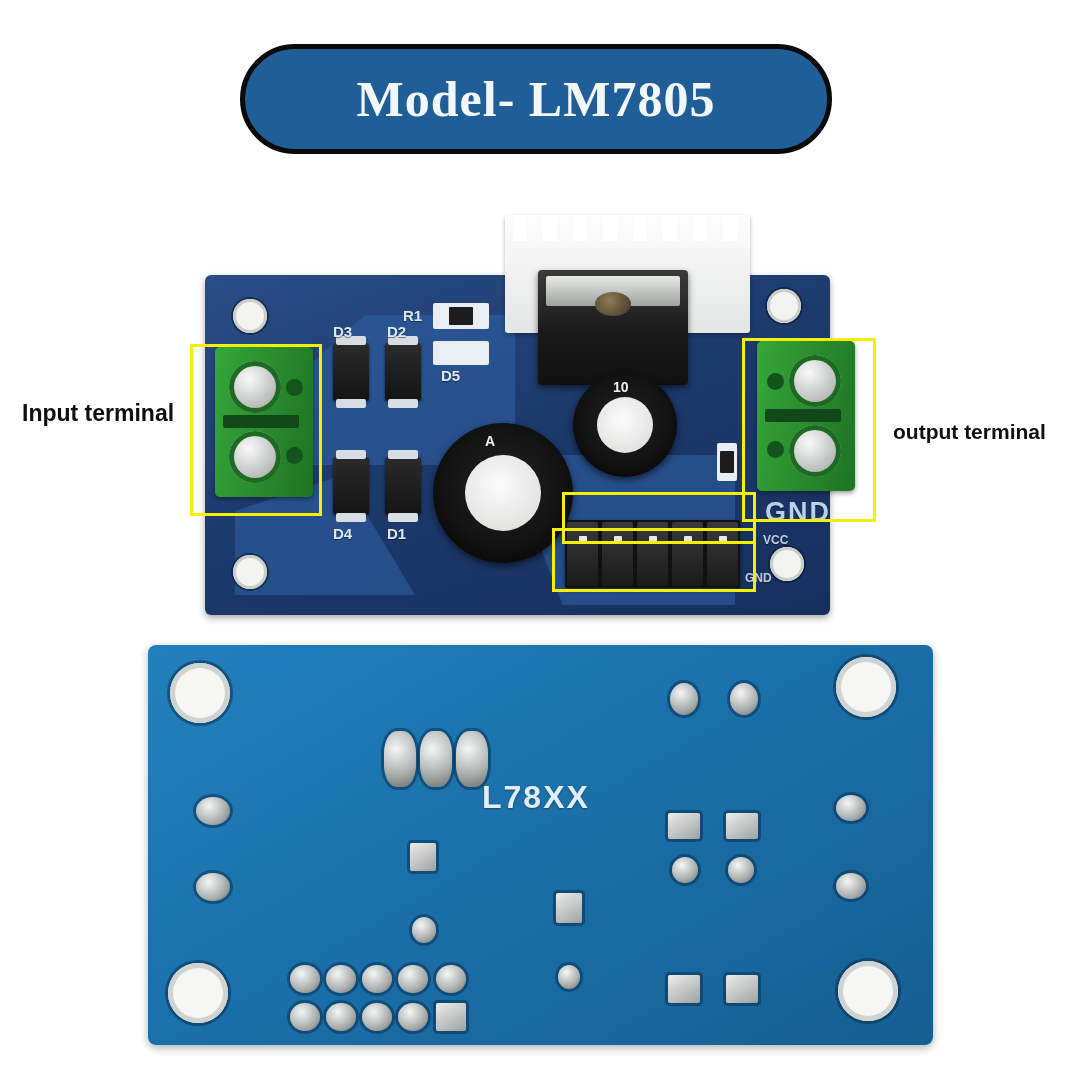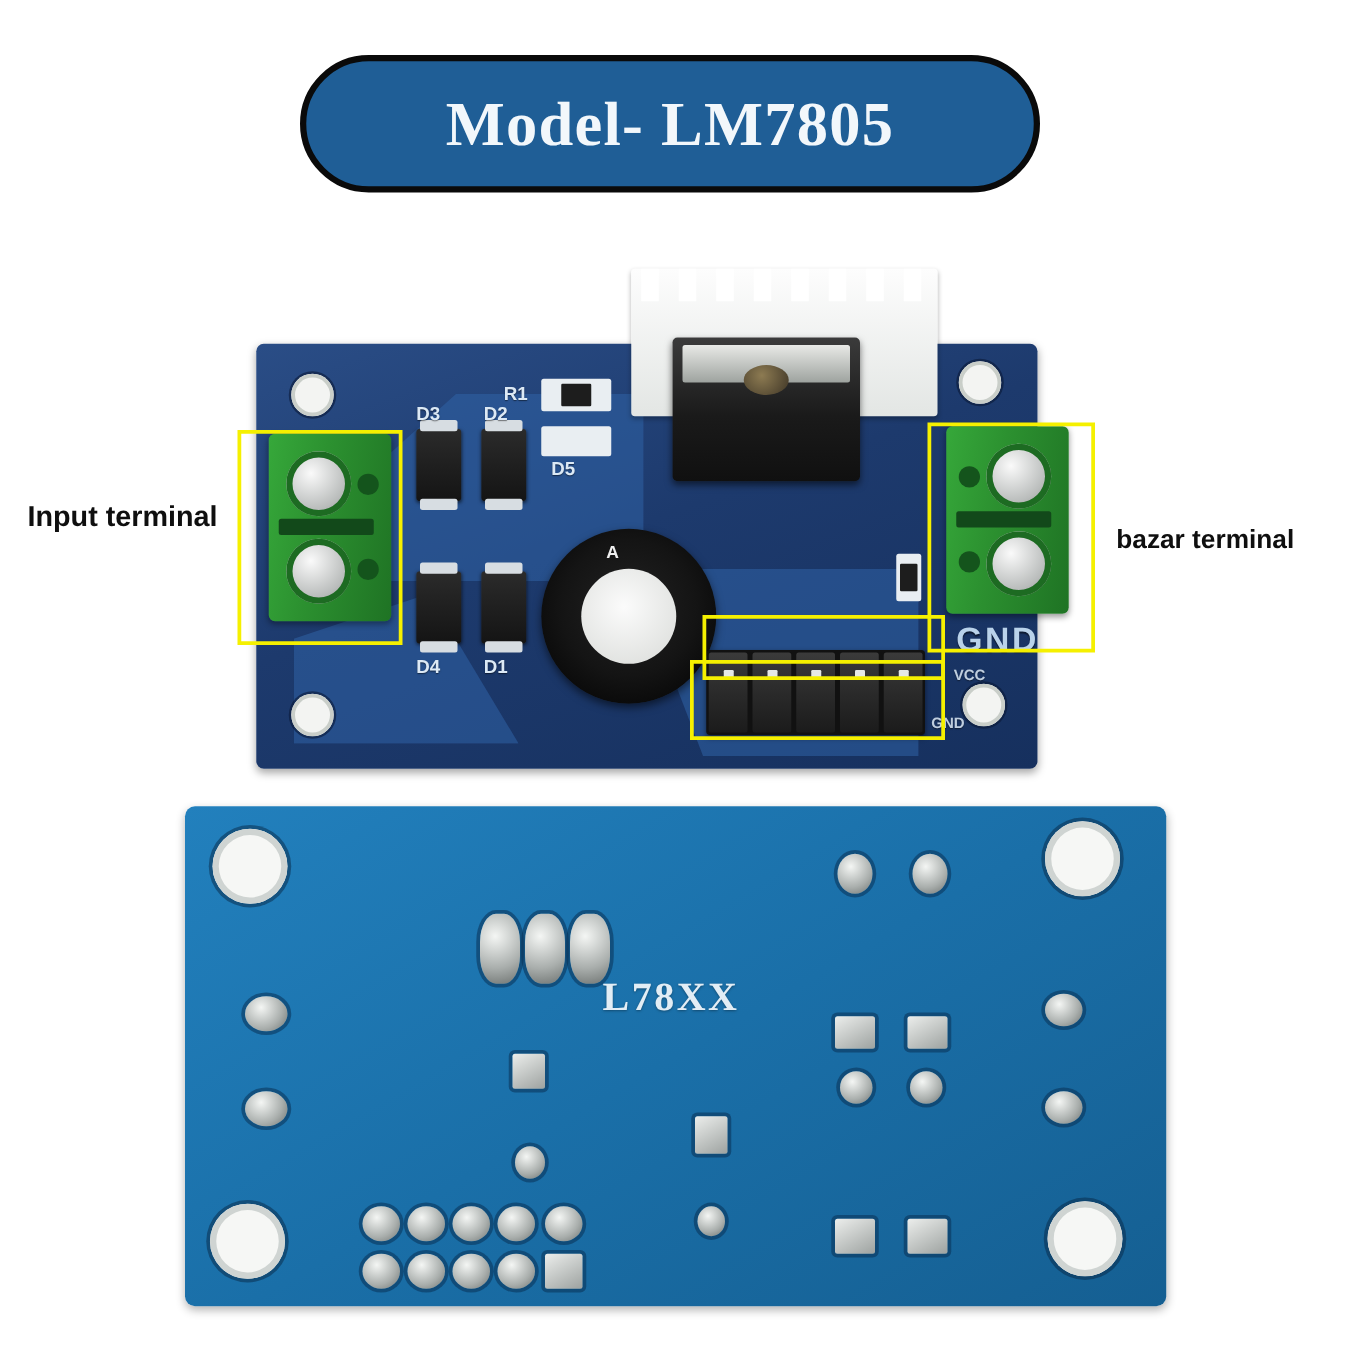--- a/index.html
+++ b/index.html
@@ -130,37 +130,37 @@
   #bmh-br{left:690px;top:316px;}
 
   .pad{position:absolute;border-radius:50%;
      background:radial-gradient(circle at 38% 32%,#f4f6f4,#a9aeac 60%,#6d7270 100%);
      box-shadow:0 0 0 3px rgba(10,50,85,.55);}
   .padsq{position:absolute;border-radius:2px;
      background:linear-gradient(150deg,#eceeec,#9da2a0);
      box-shadow:0 0 0 3px rgba(10,50,85,.55);}
 
   #silk-l78xx{position:absolute;left:334px;top:134px;font-size:32px;font-weight:bold;
-     color:#e2edf5;letter-spacing:2px;font-family:Liberation Serif, serif;
+     color:#e2edf5;letter-spacing:2px;font-family:Liberation Sans, sans-serif;
      text-shadow:0 1px 2px rgba(0,0,0,.35);}
 
   
   #watermark{position:absolute;left:0;top:10px;width:100%;text-align:center;
      font-size:17px;font-weight:bold;font-family:"Liberation Sans",sans-serif;}
   #watermark span{letter-spacing:-.3px;}
 </style>
 </head>
 <body>
 
 <div id="title-banner">
   <div id="title-text">Model- LM7805</div>
 </div>
 
 <div class="annot" id="label-input">Input terminal</div>
-<div class="annot" id="label-output">bazar terminal</div>
+<div class="annot" id="label-output">output terminal</div>
 
 <div id="board-top">
 
   <div class="trace t1"></div>
   <div class="trace t2"></div>
   <div class="trace t3"></div>
 
   <div class="mhole" id="mh-tl"></div>
   <div class="mhole" id="mh-tr"></div>
   <div class="mhole" id="mh-bl"></div>
@@ -194,20 +194,24 @@
   <div class="smd" style="left:228px;top:28px;width:56px;height:26px;"></div>
   <div class="smdchip" style="left:244px;top:32px;width:24px;height:18px;"></div>
   <div class="silk" style="left:198px;top:22px;margin-top:10px;">R1</div>
   <div class="smd" style="left:228px;top:66px;width:56px;height:24px;"></div>
   <div class="silk" style="left:236px;top:92px;">D5</div>
 
   <div class="cap" id="cap-big">
     <div class="top"></div>
     <div class="capmark" style="left:52px;top:10px;">A</div>
   </div>
+  <div class="cap" id="cap-small">
+    <div class="top"></div>
+    <div class="capmark" style="left:40px;top:6px;">10</div>
+  </div>
 
   <div id="pin-header">
     <div class="pin"></div>
     <div class="pin"></div>
     <div class="pin"></div>
     <div class="pin"></div>
     <div class="pin"></div>
   </div>
 
   <div class="silk" id="silk-gnd-big">GND</div>

